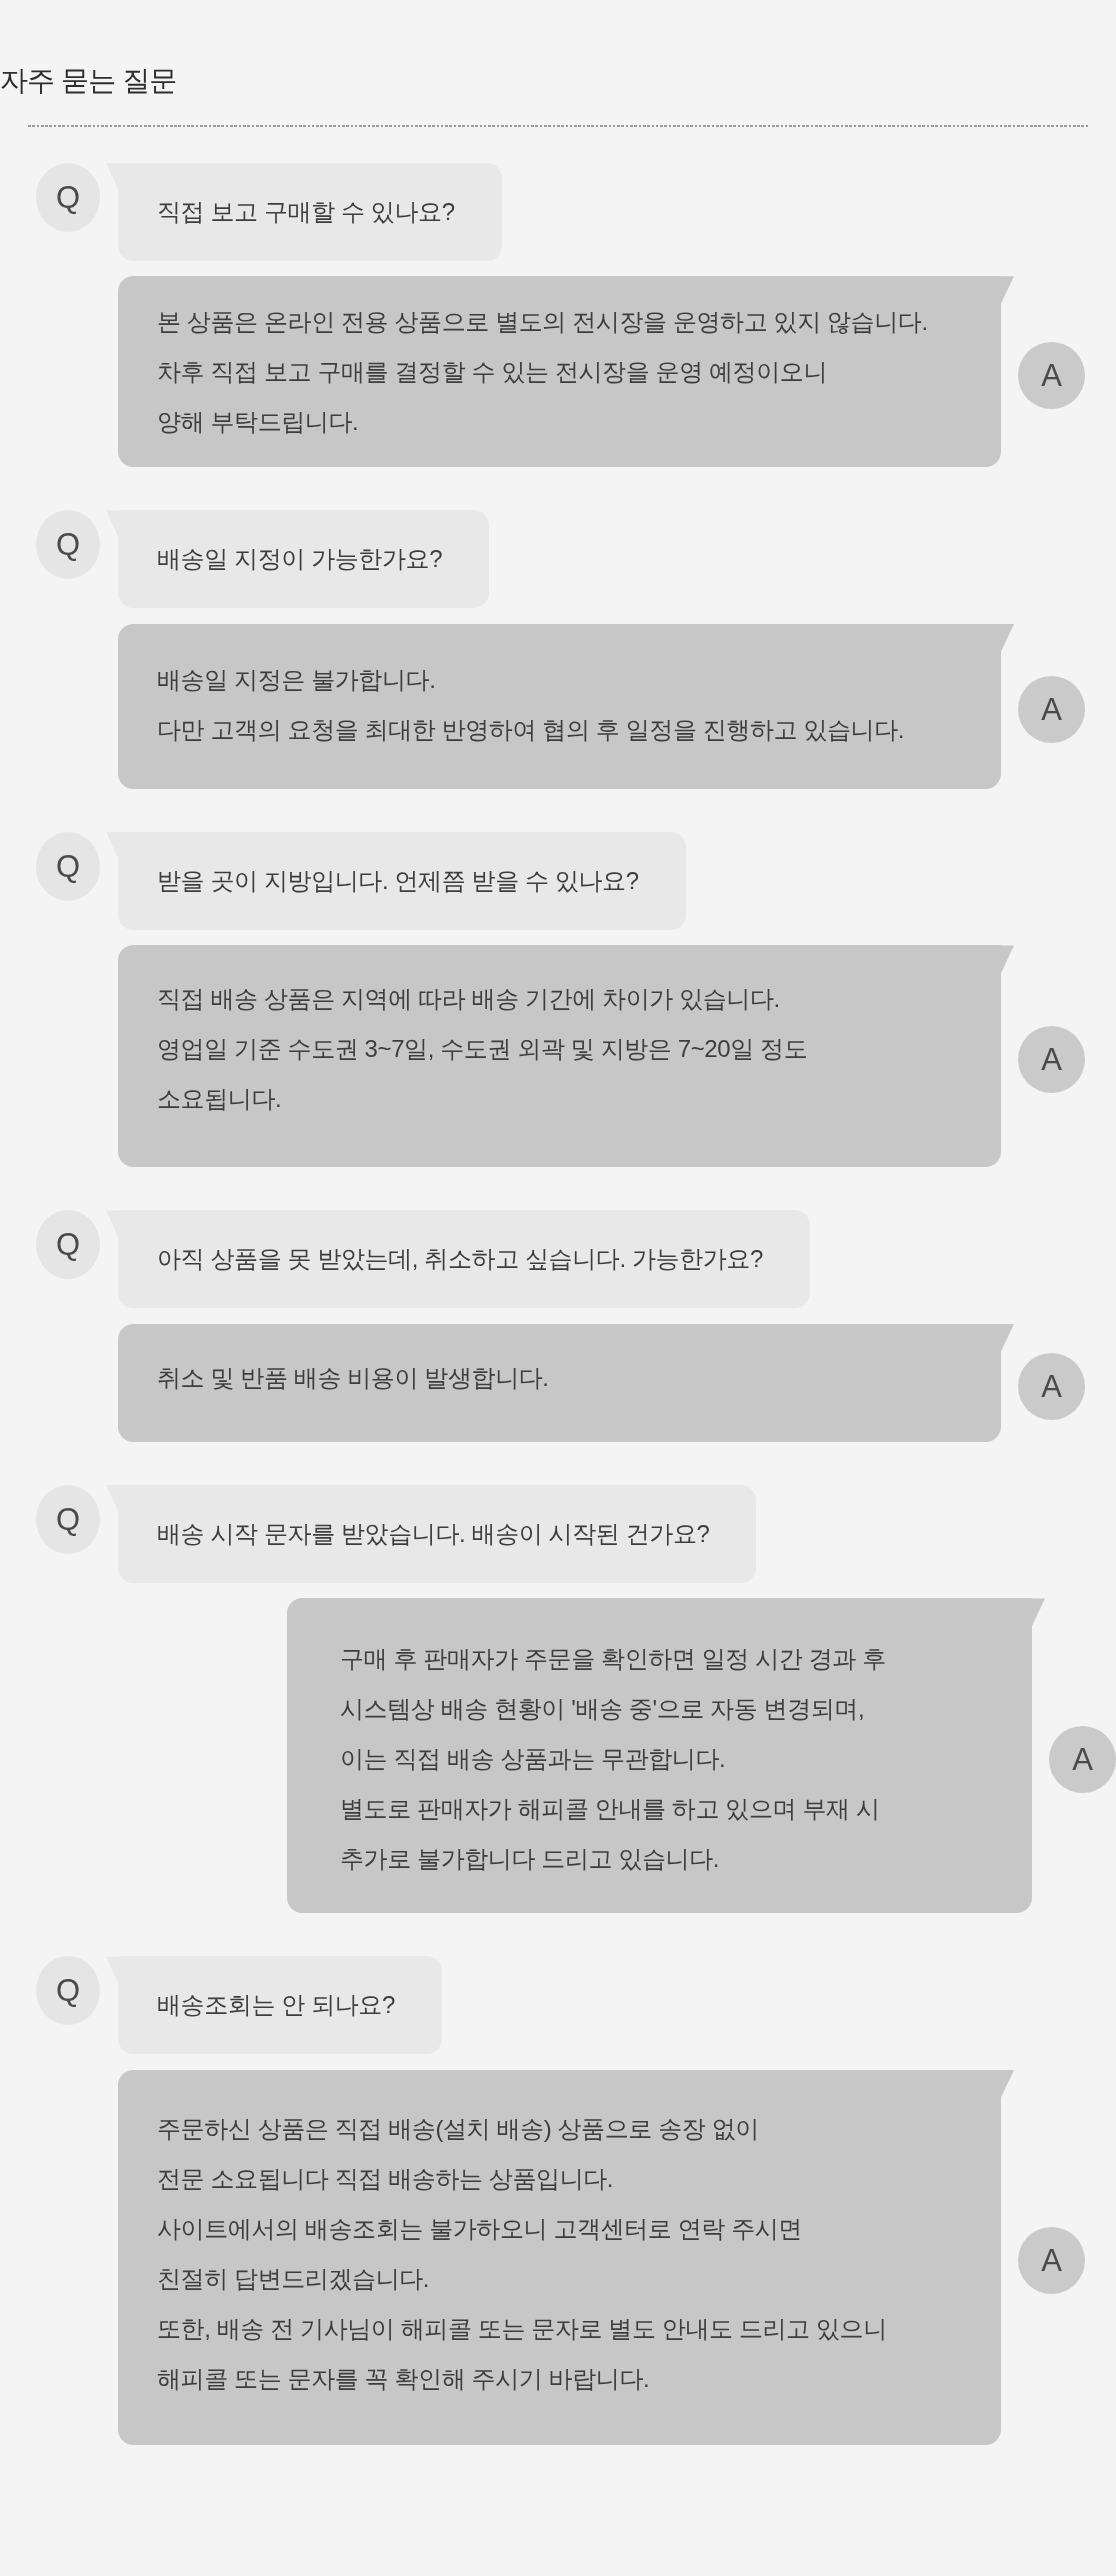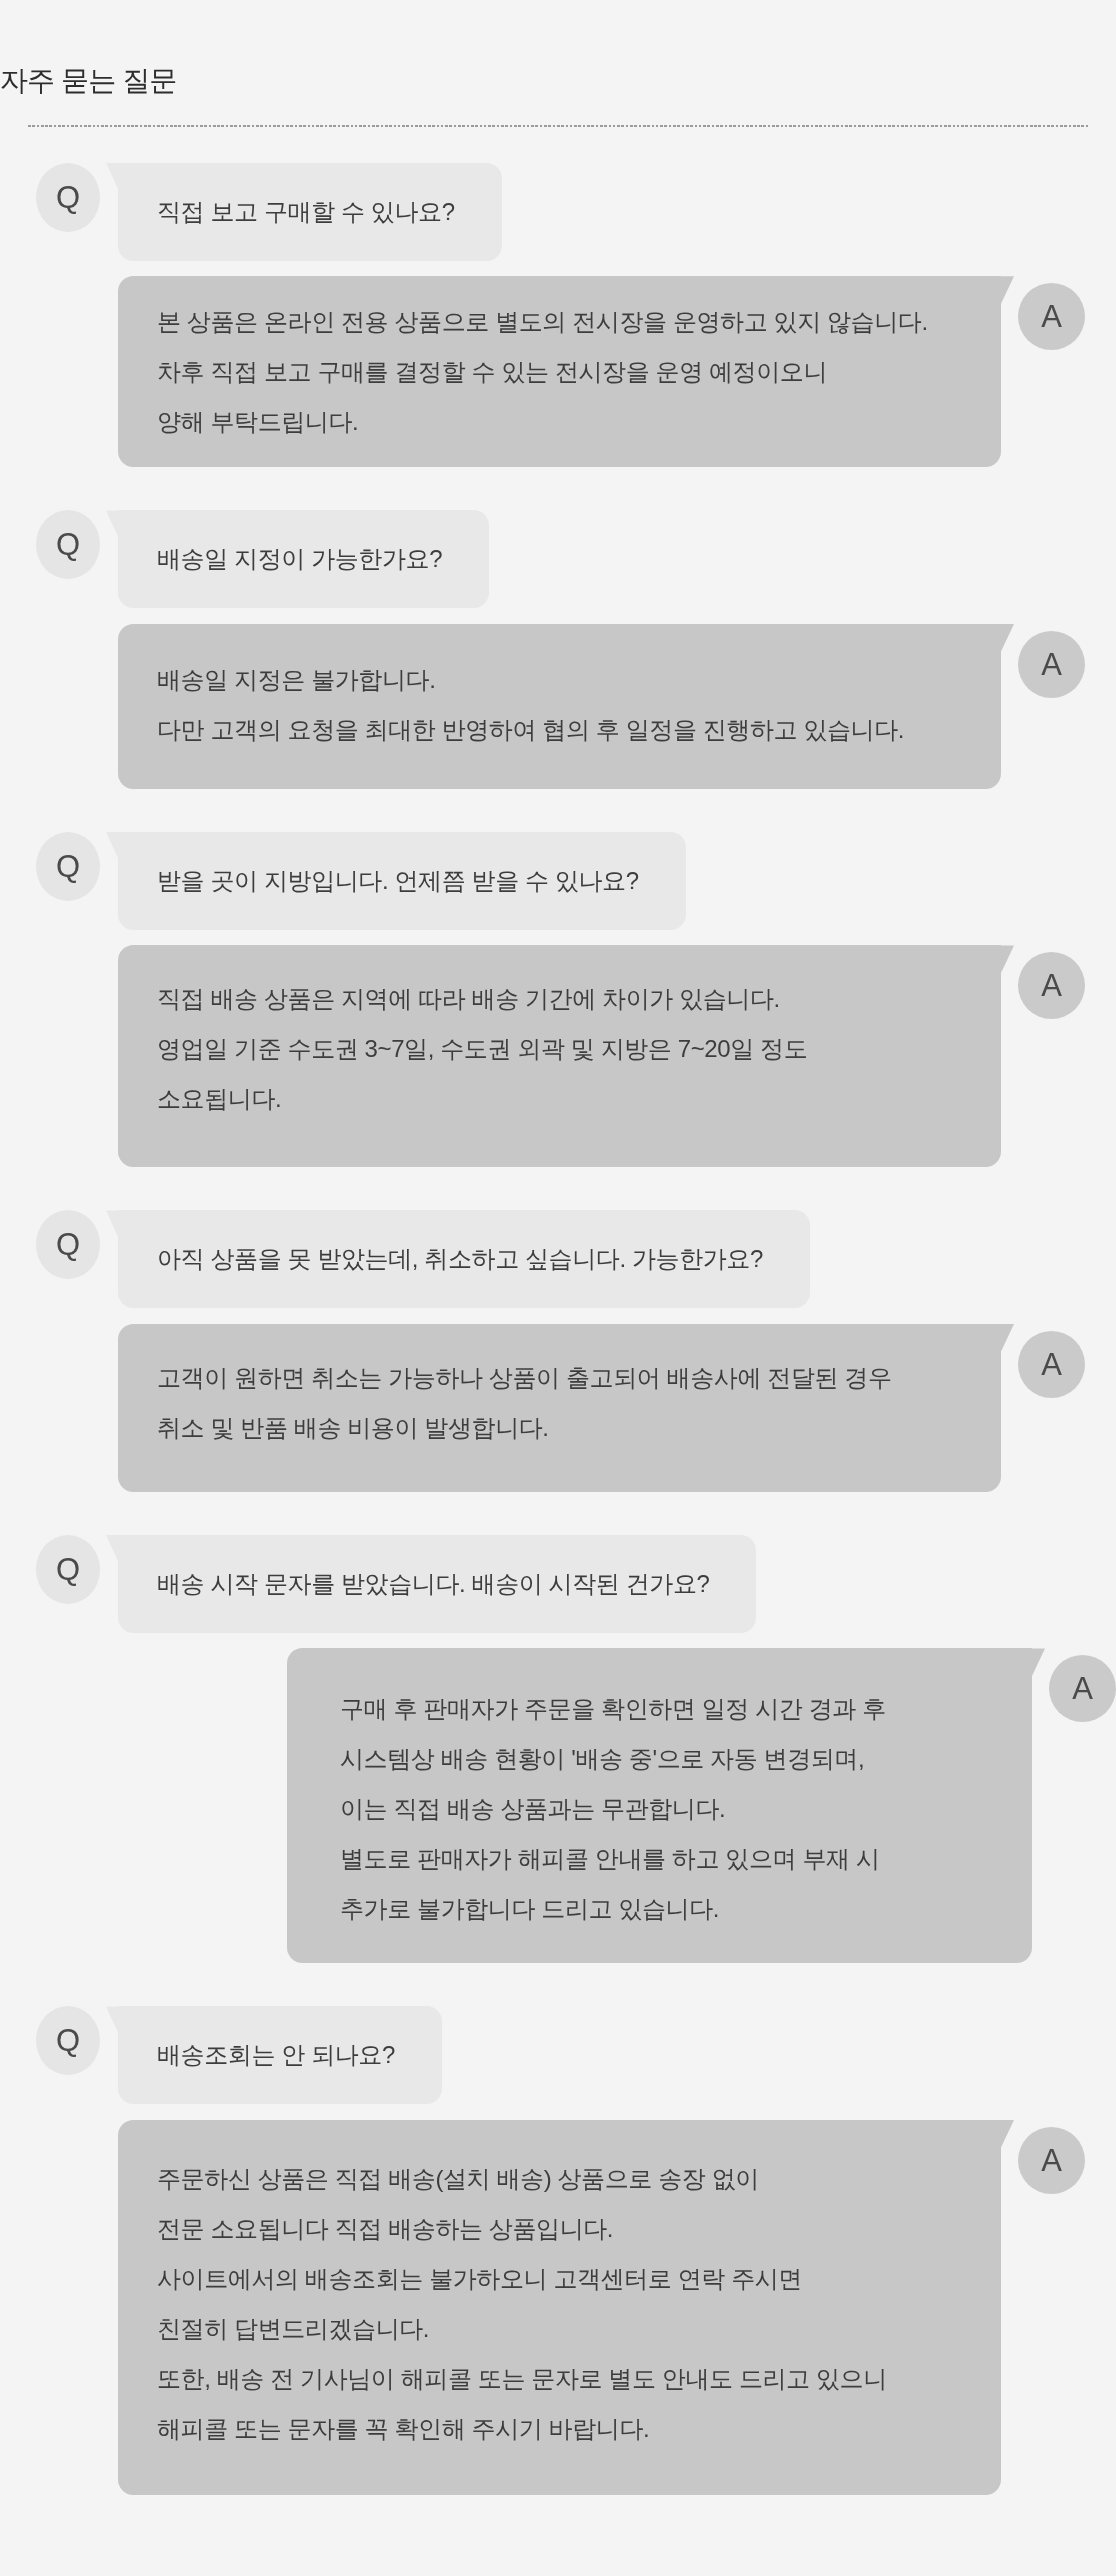--- a/index.html
+++ b/index.html
@@ -66,21 +66,21 @@
     content: "";
     position: absolute;
     left: -12px; top: 0;
     width: 12px; height: 26px;
     background: var(--q_bubble_bg, #e7e8e7);
     clip-path: polygon(0 0, 100% 0, 100% 100%);
   }
   .q-text { white-space: nowrap; }
 
   
-  .a-row { display: flex; align-items: flex-start; margin-top: 15.5px; }
+  .a-row { display: flex; align-items: center; margin-top: 15.5px; }
   .a-bubble {
     width: 883px;
     margin-left: 118px;
     background: var(--a_bubble_bg, #c6c7c6);
     border-radius: 15.5px 0 15.5px 15.5px;
   }
   .a-bubble::after {
     content: "";
     position: absolute;
     right: -13px; top: 0;
@@ -165,21 +165,20 @@
 
   <section class="faq-item">
     <div class="q-row">
       <div class="badge q-badge">Q</div>
       <div class="bubble q-bubble">
         <span class="q-text">아직 상품을 못 받았는데, 취소하고 싶습니다. 가능한가요?</span>
       </div>
     </div>
     <div class="a-row">
       <div class="bubble a-bubble a-3">
-          <div class="a-line">고객이 원하면 취소는 가능하나 상품이 출고되어 배송사에 전달된 경우</div>
           <div class="a-line">취소 및 반품 배송 비용이 발생합니다.</div>
         </div>
       <div class="badge a-badge">A</div>
     </div>
   </section>
 
   <section class="faq-item">
     <div class="q-row">
       <div class="badge q-badge">Q</div>
       <div class="bubble q-bubble">

